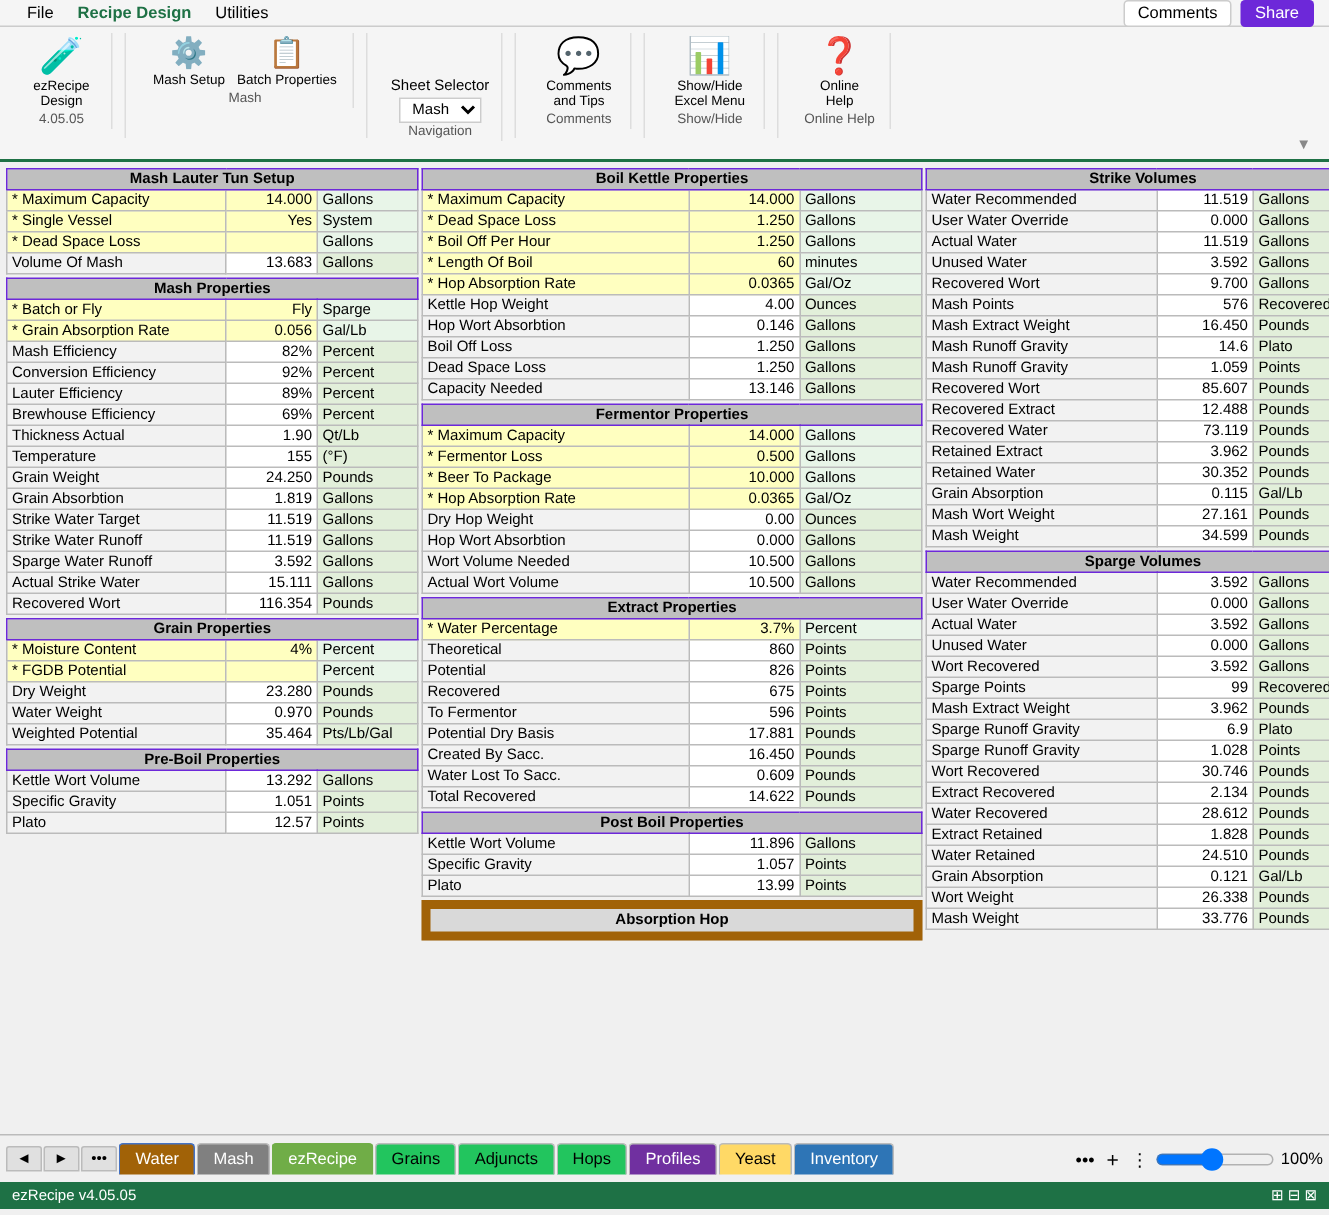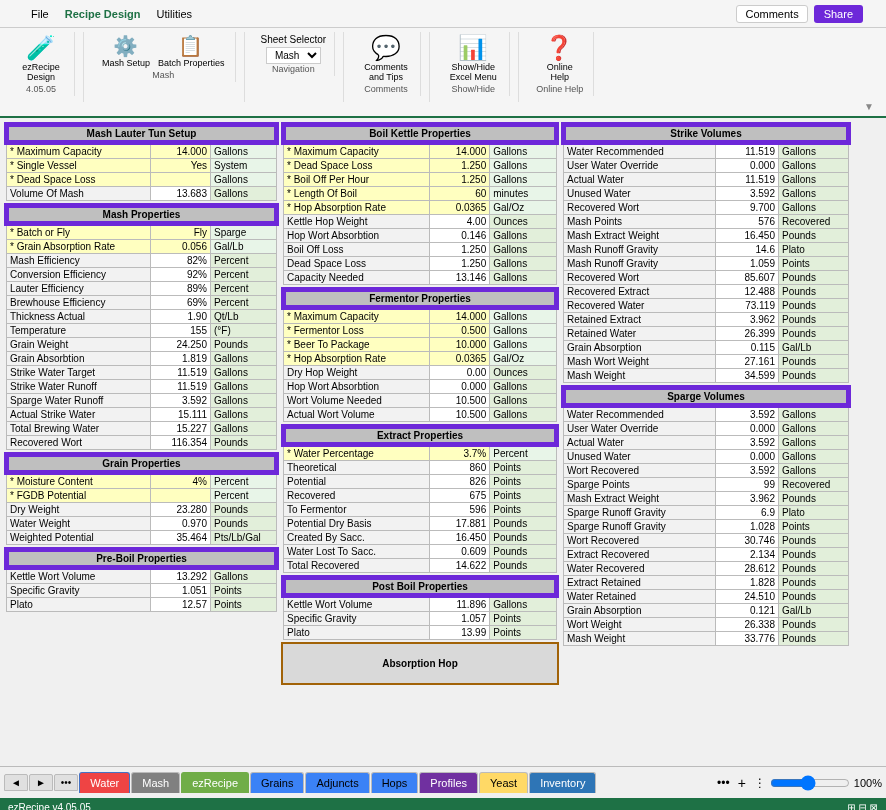--- a/index.html
+++ b/index.html
@@ -1,68 +1,68 @@
 <!DOCTYPE html>
 <html><head>
   <meta charset="utf-8">
   <style>
     * { margin: 0; padding: 0; box-sizing: border-box; }
     body { font-family: 'Segoe UI', Arial, sans-serif; font-size: 11px; background: #f0f0f0; width: 886px; height: 810px; overflow: hidden; }
 
     
-    #menu-bar { display: flex; align-items: center; background: #f5f5f5; border-bottom: 1px solid #ccc; padding: 2px 23px; height: 28px; }
+    #menu-bar { display: flex; align-items: center; background: #f5f5f5; border-bottom: 1px solid #ccc; padding: 2px 10px; height: 18px; }
     .menu-item { padding: 2px 8px; cursor: pointer; font-size: 11px; }
     .menu-item.active { color: #1e7145; font-weight: bold; }
     .header-right { margin-left: auto; display: flex; gap: 6px; }
     .btn-comments { background: white; border: 1px solid #ccc; padding: 2px 8px; border-radius: 3px; font-size: 11px; cursor: pointer; }
     .btn-share { background: #6d28d9; color: white; border: none; padding: 2px 10px; border-radius: 3px; font-size: 11px; cursor: pointer; }
 
     
     #ribbon { background: #f5f5f5; border-bottom: 2px solid #1e7145; padding: 4px 8px; display: flex; align-items: flex-start; gap: 4px; height: 90px; }
     .ribbon-group { display: flex; flex-direction: column; align-items: center; border-right: 1px solid #ddd; padding: 2px 8px; min-width: 60px; }
     .ribbon-group-label { font-size: 9px; color: #555; margin-top: auto; }
     .ribbon-btn { display: flex; flex-direction: column; align-items: center; cursor: pointer; padding: 2px 4px; border-radius: 3px; font-size: 10px; text-align: center; min-width: 50px; }
     .ribbon-icon { font-size: 24px; line-height: 1; }
     .ribbon-label { font-size: 9px; margin-top: 2px; }
     .ribbon-icon-small { font-size: 18px; }
     .nav-row { display: flex; align-items: center; gap: 4px; font-size: 10px; }
-    .nav-label { font-size: 10px; }
+    .nav-label { font-size: 10px; margin-top: 28px; }
     .nav-select { font-size: 10px; padding: 1px 4px; border: 1px solid #ccc; background: white; }
     .ribbon-separator { width: 1px; background: #ddd; height: 70px; margin: 0 4px; }
     .ribbon-btns-row { display: flex; gap: 4px; }
     .ribbon-btn-small { display: flex; flex-direction: column; align-items: center; cursor: pointer; padding: 2px; font-size: 9px; }
     .ribbon-btn-small .ribbon-icon { font-size: 20px; }
 
     
     #tab-bar { display: flex; align-items: center; background: #f0f0f0; border-top: 1px solid #bbb; padding: 2px 4px; height: 32px; gap: 1px; }
     .tab-nav { background: #e0e0e0; border: 1px solid #bbb; padding: 2px 6px; cursor: pointer; font-size: 10px; border-radius: 2px 2px 0 0; }
-    .tab { padding: 4px 10px; border: 1px solid #bbb; border-bottom: none; cursor: pointer; font-size: 11px; border-radius: 3px 3px 0 0; background: #3b82f6; }
-    .tab.active-blue { background: #ef4444; color: white; border-color: #4472c4; }
+    .tab { padding: 4px 10px; border: 1px solid #bbb; border-bottom: none; cursor: pointer; font-size: 11px; border-radius: 3px 3px 0 0; background: #22c55e; }
+    .tab.active-blue { background: #a16207; color: white; border-color: #4472c4; }
     .tab.active-gray { background: #808080; color: white; }
     .tab.active-green { background: #70ad47; color: white; border-color: #70ad47; }
     .tab-bar-right { margin-left: auto; display: flex; align-items: center; gap: 4px; }
     .zoom-slider { width: 80px; }
 
     
     #status-bar { background: #1e7145; color: white; font-size: 10px; padding: 2px 8px; height: 18px; display: flex; align-items: center; }
     .status-right { margin-left: auto; display: flex; gap: 8px; align-items: center; }
 
     table.prop-table { border-collapse: collapse; font-size: 10px; width: 100%; }
-    table.prop-table th.section-hdr { background: #bfbfbf; text-align: center; font-weight: bold; padding: 1px 4px; border: 5px solid #6d28d9; font-size: 10px; }
+    table.prop-table th.section-hdr { background: #bfbfbf; text-align: center; font-weight: bold; padding: 1px 4px; border: 1px solid #6d28d9; font-size: 10px; }
     table.prop-table td { border: 1px solid #bbb; padding: 1px 3px; }
     table.prop-table td.lbl { background: #f2f2f2; min-width: 120px; }
     table.prop-table td.val { background: #ffffff; text-align: right; min-width: 50px; }
     table.prop-table td.unit { background: #e2efda; min-width: 55px; }
     table.prop-table tr.inp td.lbl { background: #ffffc0; }
     table.prop-table tr.inp td.val { background: #ffffc0; }
     table.prop-table tr.inp td.unit { background: #e8f5e8; }
 
     .main-cols { display: flex; gap: 2px; padding: 4px; overflow: auto; height: 648px; }
     .col1 { width: 275px; flex-shrink: 0; display: flex; flex-direction: column; gap: 2px; }
-    .col2 { width: 278px; flex-shrink: 0; display: flex; flex-direction: column; gap: 2px; }
+    .col2 { width: 334px; flex-shrink: 0; display: flex; flex-direction: column; gap: 2px; }
     .col3 { width: 290px; flex-shrink: 0; display: flex; flex-direction: column; gap: 2px; }
   </style>
 </head>
 <body>
 
 <div id="menu-bar">
   <span class="menu-item">File</span>
   <span class="menu-item active">Recipe Design</span>
   <span class="menu-item">Utilities</span>
   <div class="header-right">
@@ -239,25 +239,20 @@
             <td class="lbl">Sparge Water Runoff</td>
             <td class="val">3.592</td>
             <td class="unit">Gallons</td>
           </tr>
           <tr>
             <td class="lbl">Actual Strike Water</td>
             <td class="val">15.111</td>
             <td class="unit">Gallons</td>
           </tr>
           <tr>
-            <td class="lbl">Total Brewing Water</td>
-            <td class="val">15.227</td>
-            <td class="unit">Gallons</td>
-          </tr>
-          <tr>
             <td class="lbl">Recovered Wort</td>
             <td class="val">116.354</td>
             <td class="unit">Pounds</td>
           </tr>
         </tbody>
     </table>
 
     <table class="prop-table">
       <thead>
         <tr>
@@ -505,21 +500,21 @@
             <td class="unit">Points</td>
           </tr>
           <tr>
             <td class="lbl">Plato</td>
             <td class="val">13.99</td>
             <td class="unit">Points</td>
           </tr>
         </tbody>
     </table>
 
-    <div style="background:#d9d9d9; border:2px solid #a16207; text-align:center; font-size:10px; font-weight:bold; padding:14px;">Absorption Hop</div>
+    <div style="background:#d9d9d9; border:6px solid #a16207; text-align:center; font-size:10px; font-weight:bold; padding:2px;">Absorption Hop</div>
 
   </div>
 
   <div class="col3">
 
     <table class="prop-table">
       <thead>
         <tr>
             <th colspan="3" class="section-hdr">Strike Volumes</th>
           </tr>
@@ -585,21 +580,21 @@
             <td class="val">73.119</td>
             <td class="unit">Pounds</td>
           </tr>
           <tr>
             <td class="lbl">Retained Extract</td>
             <td class="val">3.962</td>
             <td class="unit">Pounds</td>
           </tr>
           <tr>
             <td class="lbl">Retained Water</td>
-            <td class="val">26.399</td>
+            <td class="val">30.352</td>
             <td class="unit">Pounds</td>
           </tr>
           <tr>
             <td class="lbl">Grain Absorption</td>
             <td class="val">0.115</td>
             <td class="unit">Gal/Lb</td>
           </tr>
           <tr>
             <td class="lbl">Mash Wort Weight</td>
             <td class="val">27.161</td>

